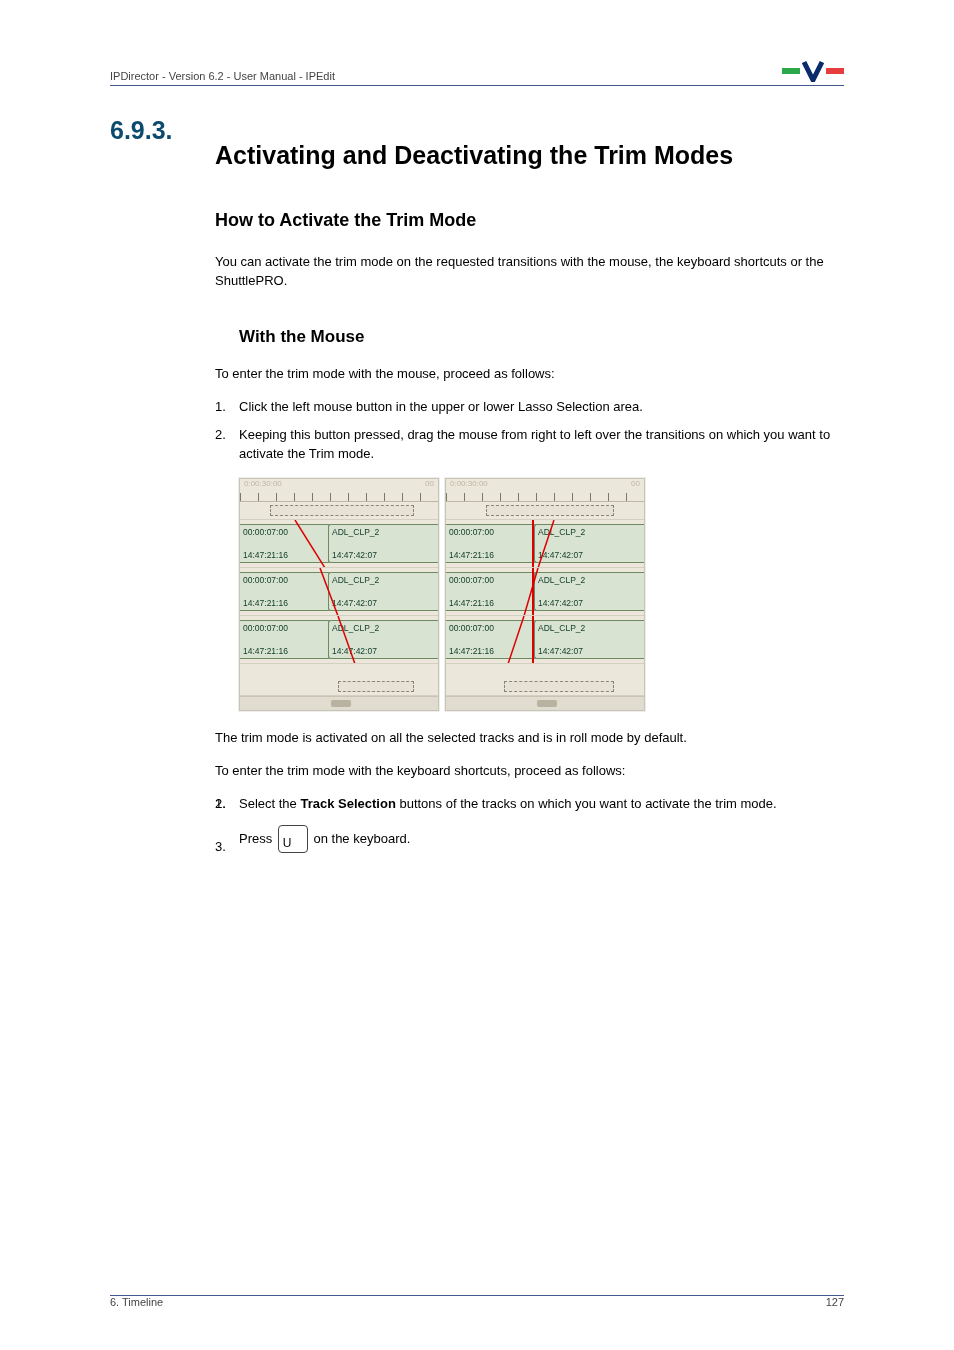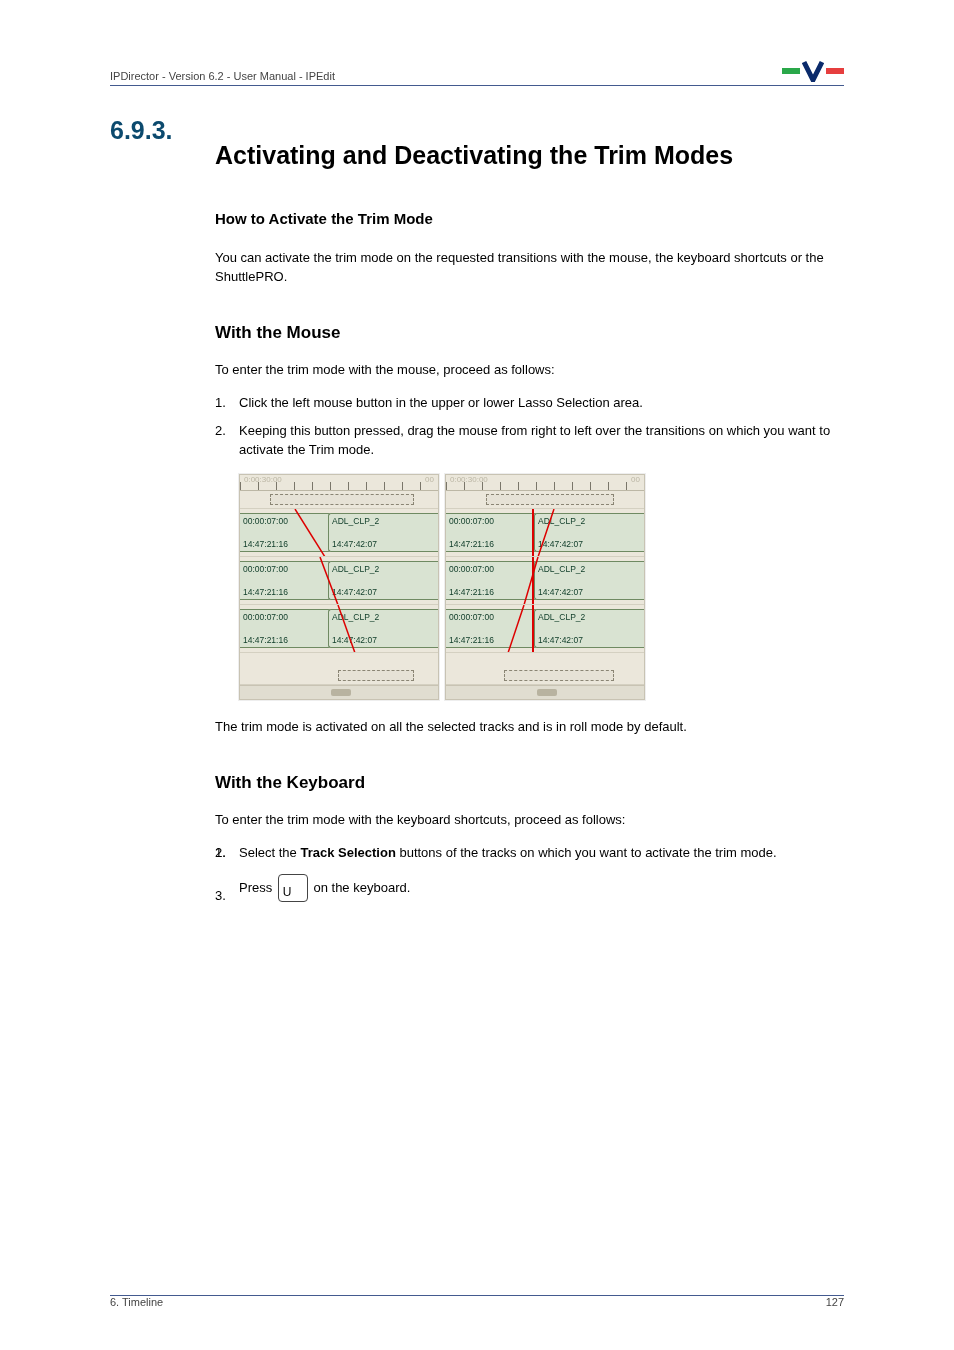--- a/index.html
+++ b/index.html
@@ -48,29 +48,30 @@
     font-size: 25px;
     font-weight: bold;
     color: #0c4a6e;
   }
   h1.section-title {
     font-size: 25px;
     font-weight: bold;
     margin-bottom: 40px;
   }
   h2 {
-    font-size: 15px;
+    font-size: 18px;
     font-weight: bold;
     margin-bottom: 22px;
   }
   h3 {
     font-size: 17px;
     font-weight: bold;
     margin-top: 36px;
     margin-bottom: 18px;
+    margin-left: 24px;
   }
   p { font-size: 13px; line-height: 1.45; margin-bottom: 14px; }
   ol { list-style: none; padding-left: 0; }
   ol li {
     font-size: 13px;
     line-height: 1.45;
     padding-left: 24px;
     position: relative;
     margin-bottom: 10px;
   }
@@ -103,21 +104,21 @@
   .panel {
     width: 200px;
     background: #ebe7db;
     border: 1px solid #c8c3b3;
     box-shadow: 0 0 0 1px #eee;
     font-family: Arial, sans-serif;
     font-size: 9px;
     position: relative;
   }
   .ruler {
-    height: 16px;
+    height: 23px;
     background: #ebe7db;
     border-bottom: 1px solid #bcb7a5;
     position: relative;
     color: #bcb7a5;
     font-size: 8px;
     padding-left: 4px;
     line-height: 10px;
   }
   .ruler::after {
     content: "";
@@ -387,21 +388,20 @@
         </div>
         <div class="lasso-zone">
           <div class="lasso-box" style="left:58px; right:30px;"></div>
         </div>
         <div class="scroll-stub"></div>
       </div>
     </div>
 
     <p>The trim mode is activated on all the selected tracks and is in roll mode by default.</p>
 
-    <h3>With the Keyboard</h3>
     <p>To enter the trim mode with the keyboard shortcuts, proceed as follows:</p>
     <ol>
       <li><span class="num">1.</span></li>
       <li><span class="num">2.</span><span>Select the </span><strong>Track Selection</strong><span> buttons of the tracks on which you want to activate the trim mode.</span></li>
       <li style="line-height:30px;"><span class="num" style="top:8px;">3.</span><span>Press </span><span class="keycap">U</span><span> on the keyboard.</span></li>
     </ol>
   </div>
 
   <div class="footer">
     <span>6. Timeline</span>

